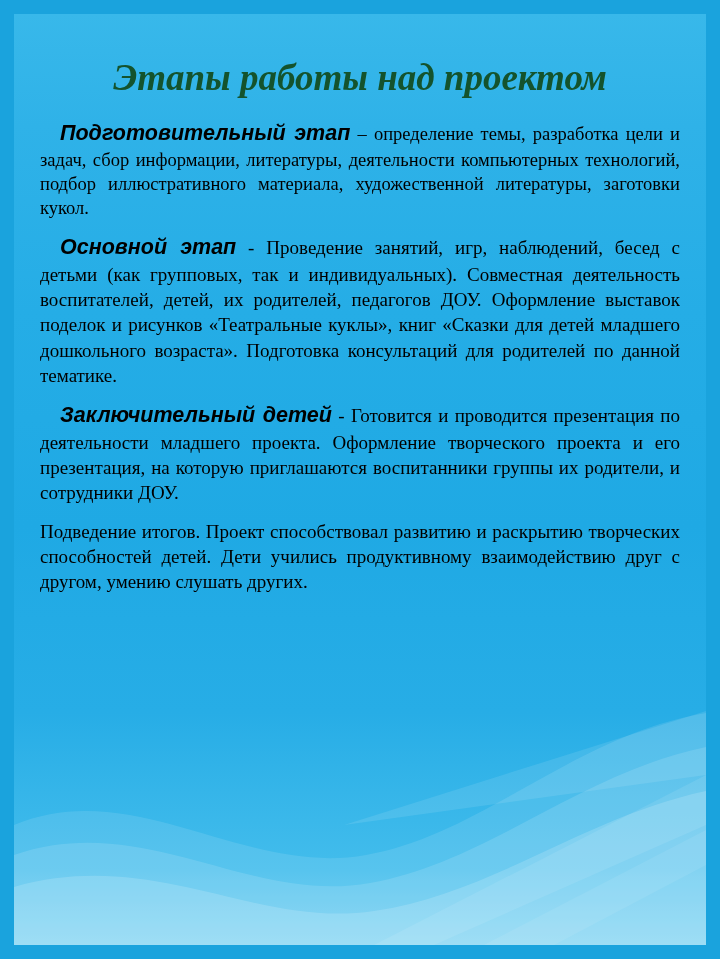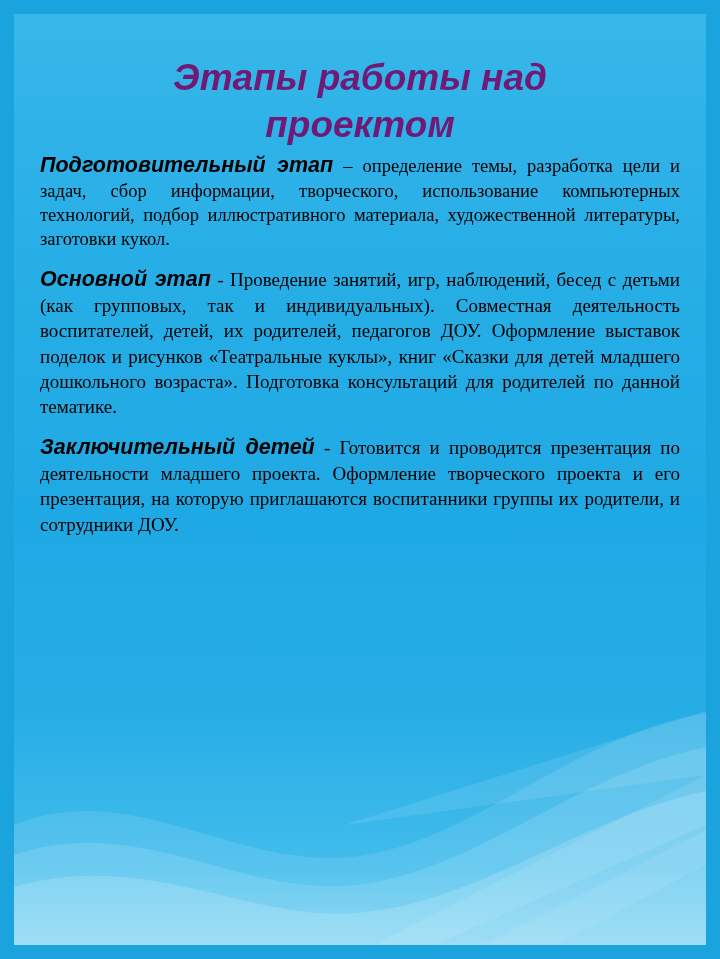--- a/index.html
+++ b/index.html
@@ -56,43 +56,44 @@
     position: absolute;
     left: 14px;
     top: 14px;
     width: 692px;
     height: 931px;
     box-sizing: border-box;
     padding: 40px 26px 0 26px;
   }
   .title {
     text-align: center;
-    font-family: Liberation Sans, sans-serif;
+    font-family: Liberation Serif, serif;
     font-weight: bold;
     font-style: italic;
     font-size: 37px;
     line-height: 1.28;
-    color: #701a75;
-    margin: 0 0 2px 0;
+    color: #14532d;
+    margin: 0 0 18px 0;
     padding: 0 38px;
   }
   .para {
     font-family: "Liberation Serif", serif;
     font-size: 18.5px;
     line-height: 1.31;
     color: #000000;
     margin: 0 0 13px 0;
     text-align: justify;
     text-justify: inter-word;
   }
   .lead {
     font-family: "Liberation Sans", sans-serif;
     font-weight: bold;
     font-style: italic;
     font-size: 21.5px;
+    margin-left: 20px;
   }
   .para--basic { font-size: 19px; line-height: 1.33; }
   .para--final { font-size: 19px; line-height: 1.33; }
   .para--summary { font-size: 19px; line-height: 1.33; }
 </style>
 </head>
 <body>
 
 <div class="slide">
   <div class="frame"></div>
@@ -104,25 +105,28 @@
       <path d="M330,300 L692,186 L692,250 Z" fill="#ffffff" fill-opacity="0.10"></path>
       <path d="M360,420 L692,250 L692,300 L420,420 Z" fill="#ffffff" fill-opacity="0.09"></path>
       <path d="M470,420 L692,305 L692,340 L540,420 Z" fill="#ffffff" fill-opacity="0.08"></path>
     </svg>
   </div>
 
   <div class="content">
     <h1 class="title">Этапы работы над проектом</h1>
 
     <p class="para para--prep">
-      <span class="lead">Подготовительный этап</span><span> – </span><span>определение темы, разработка цели и задач, сбор информации, творческого, использование компьютерных технологий, подбор иллюстративного материала, художественной литературы, заготовки кукол.</span>
+      <span class="lead">Подготовительный этап</span><span> – </span><span>определение темы, разработка цели и задач, сбор информации, литературы, деятельности компьютерных технологий, подбор иллюстративного материала, художественной литературы, заготовки кукол.</span>
     </p>
 
     <p class="para para--basic">
       <span class="lead">Основной   этап</span><span>  -  </span><span>Проведение занятий, игр, наблюдений, бесед с детьми (как групповых, так и индивидуальных). Совместная деятельность воспитателей, детей, их родителей, педагогов ДОУ. Оформление выставок поделок и рисунков «Театральные куклы», книг «Сказки для детей младшего дошкольного возраста». Подготовка консультаций для родителей по данной тематике.</span>
     </p>
 
     <p class="para para--final">
       <span class="lead">Заключительный детей</span><span> - </span><span>Готовится и проводится презентация по деятельности младшего проекта.  Оформление творческого проекта и его презентация, на которую приглашаются воспитанники   группы  их  родители, и сотрудники ДОУ.</span>
     </p>
 
+    <p class="para para--summary">
+      <span>Подведение итогов. Проект способствовал развитию и раскрытию творческих способностей детей. Дети учились продуктивному взаимодействию друг с другом, умению слушать других.</span>
+    </p>
   </div>
 </div>
 
 </body></html>

